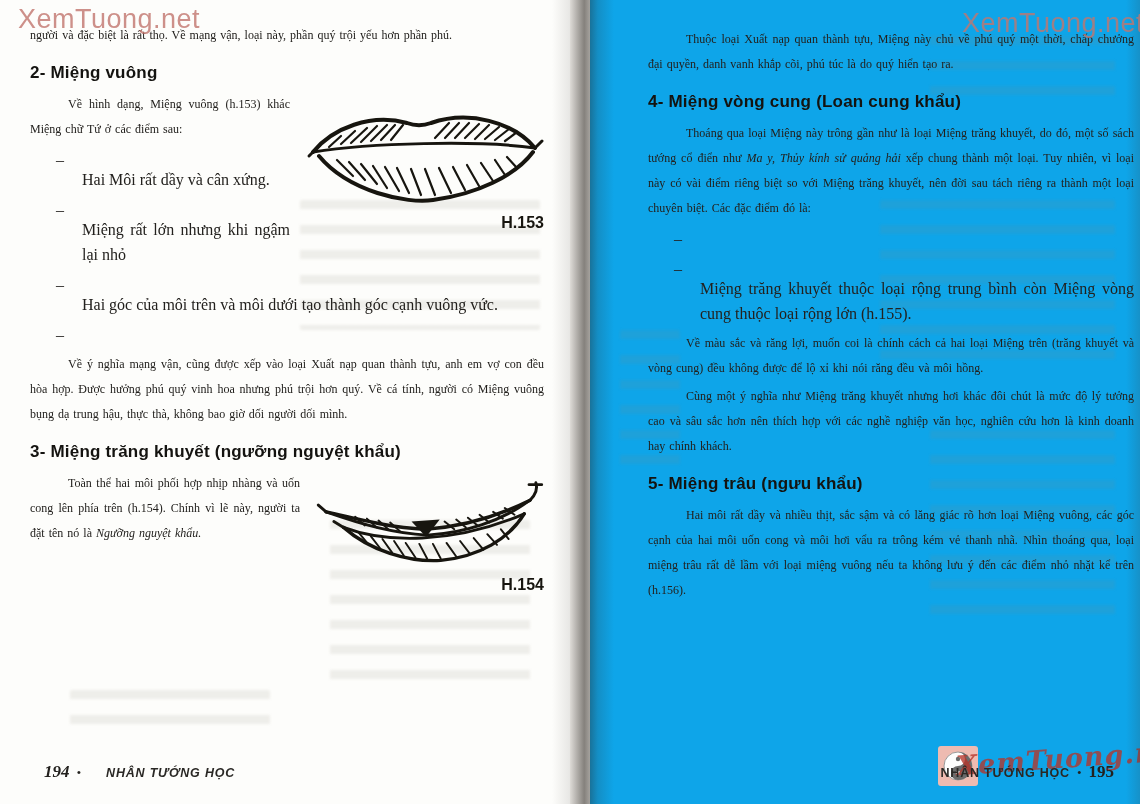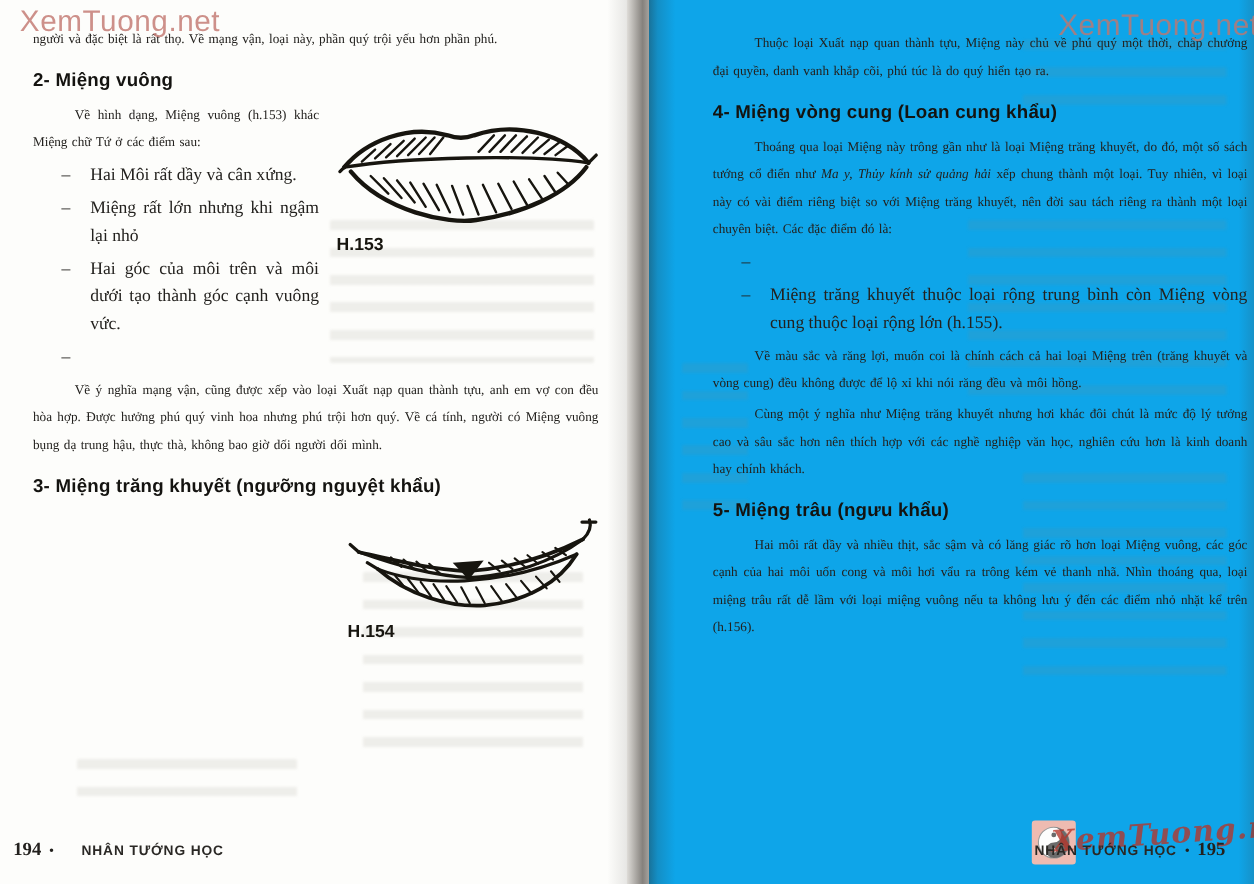--- a/index.html
+++ b/index.html
@@ -42,24 +42,24 @@
     margin: 15px 0 9px 0; letter-spacing: 0.2px;
   }
   .it { font-style: italic; }
 
   ul.dash-list { list-style: none; margin: 4px 0 4px 0; }
   ul.dash-list li {
     display: flex; font-size: 16px; line-height: 25px; margin: 5px 0;
     padding-left: 26px; text-align: justify;
   }
   ul.dash-list li .dash { flex: 0 0 26px; }
-  ul.dash-list li .li-text { flex: 1 1 auto; }
-
-  
-  figure.lips-fig { float: right; text-align: left; margin: 2px 0 4px 16px; }
+  ul.dash-list li .li-text { flex: 1 1 auto; margin-top: 20px; }
+
+  
+  figure.lips-fig { float: right; text-align: right; margin: 2px 0 4px 16px; }
   figure.lips-fig svg { display: block; }
   figure.lips-fig figcaption {
     font-family: "Liberation Sans", "DejaVu Sans", sans-serif;
     font-weight: bold; font-size: 16px; margin-top: 2px; color: #17150f;
   }
   .fig153 { width: 238px; }
   .fig154 { width: 228px; }
   .lips-stroke { fill: none; stroke: #17150f; stroke-linecap: round; }
 
   
@@ -75,21 +75,21 @@
   .footer {
     position: absolute; bottom: 22px; z-index: 4;
     font-size: 13px; display: flex; align-items: baseline; gap: 7px;
   }
   .footer .pgnum { font-size: 17px; font-weight: bold; font-family: "Liberation Serif", serif; }
   .footer .book-title {
     font-family: "Liberation Sans", "DejaVu Sans", sans-serif;
     font-weight: bold; font-size: 12.5px; letter-spacing: 0.8px; color: #2a2825; padding-left: 18px;
   }
   .footer .dot { font-size: 13px; }
-  .footer-left { left: 12px; }
+  .footer-left { left: 44px; font-style: italic; }
   .footer-right { right: 26px; }
 
   .wm-bottom-box {
     position: absolute; right: 12px; bottom: 4px; width: 210px; height: 62px;
     z-index: 3; pointer-events: none;
   }
   .wm-logo-square {
     position: absolute; left: 20px; top: 8px; width: 40px; height: 40px;
     border-radius: 3px; display: flex; align-items: center; justify-content: center;
   }
@@ -254,20 +254,21 @@
               <path d="M148 70 L158 83"></path>
             <path d="M162 67 L172 79"></path>
               <path d="M176 63 L186 74"></path>
               <path d="M190 58 L198 68"></path>
           </g>
         </svg>
         <figcaption>H.154</figcaption>
       </figure>
 
 
+      <p class="body-par indent"><span>Toàn thể hai môi phối hợp nhịp nhàng và uốn cong lên phía trên (h.154). Chính vì lẽ này, người ta đặt tên nó là </span><span class="it">Ngưỡng nguyệt khẩu.</span></p>
     </div>
   </div>
 </div>
 
 <div class="page page-right">
   <div class="content-layer">
 
     <p class="body-par indent">Thuộc loại Xuất nạp quan thành tựu, Miệng này chủ về phú quý một thời, chấp chưởng đại quyền, danh vanh khắp cõi, phú túc là do quý hiển tạo ra.</p>
 
 

